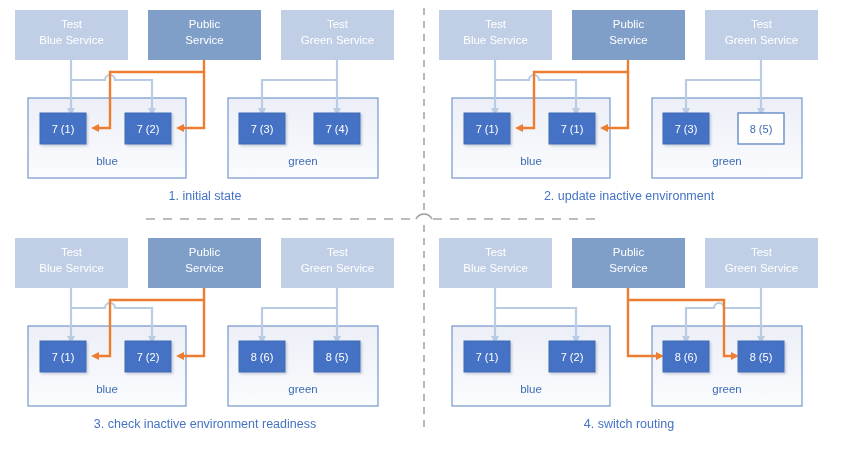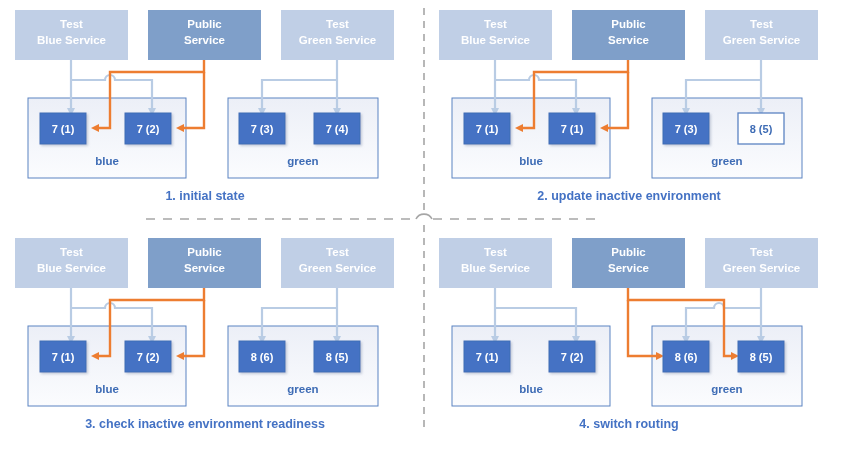--- a/index.html
+++ b/index.html
@@ -2,21 +2,21 @@
 <html><head>
 <meta charset="utf-8">
 <style>
   html,body{margin:0;padding:0;}
   body{
     width:848px;height:456px;
     background:#ffffff;
     font-family:"Liberation Sans", sans-serif;
     overflow:hidden;
   }
-  #stage{position:relative;width:848px;height:348px;font-weight:bold;}
+  #stage{position:relative;width:848px;height:348px;}
   svg{display:block;}
   .svc-label{fill:#ffffff;font-size:11.5px;font-family:"Liberation Sans",sans-serif;}
   .pod-label{fill:#ffffff;font-size:11px;font-family:"Liberation Sans",sans-serif;}
   .pod-label-pending{fill:#3e6cb5;font-size:11px;font-family:"Liberation Sans",sans-serif;}
   .env-label{fill:#3e6cb5;font-size:11.5px;font-family:"Liberation Sans",sans-serif;}
   .caption{fill:#4472c4;font-size:12.5px;font-family:"Liberation Sans",sans-serif;}
 </style>
 </head>
 <body>
 

